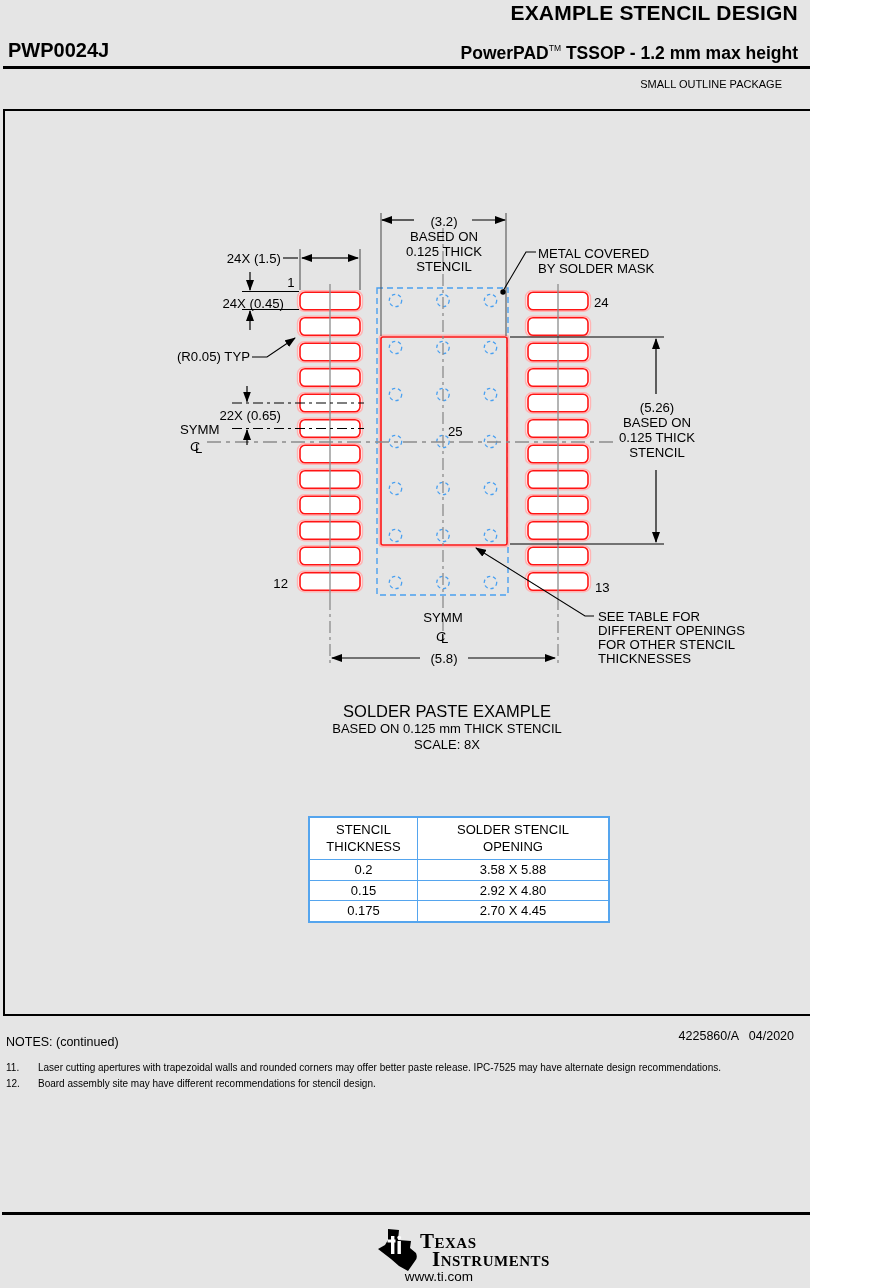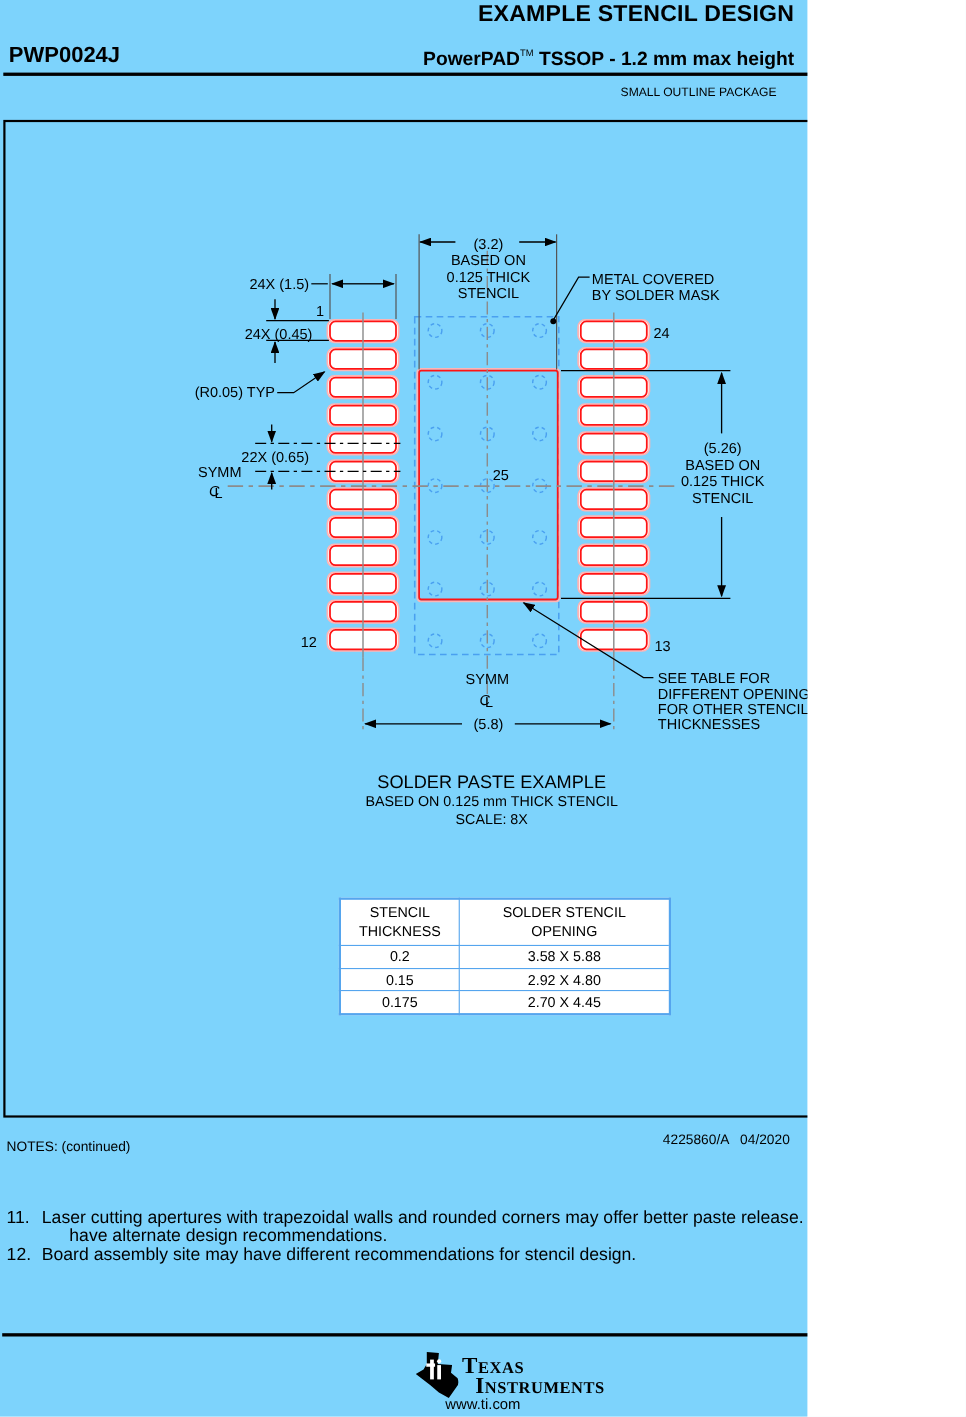--- a/index.html
+++ b/index.html
@@ -1,16 +1,16 @@
 <!DOCTYPE html>
 <html><head>
 <meta charset="utf-8">
 <style>
   html,body{margin:0;padding:0;background:#fff;}
-  .page{position:relative;width:734px;height:1288px;background:#7dd3fc;overflow:hidden;
+  .page{position:relative;width:810px;height:1288px;background:#e5e5e5;overflow:hidden;
         font-family:"Liberation Sans",sans-serif;color:#000;}
   .abs{position:absolute;z-index:2;}
   svg.overlay{position:absolute;left:0;top:0;z-index:1;pointer-events:none;
         font-family:"Liberation Sans",sans-serif;}
   svg.overlay text{fill:#000;font-size:13.2px;}
 
   
   .hdr-title{top:1px;right:12px;font-size:21px;font-weight:bold;letter-spacing:.2px;}
   .hdr-part{top:39px;left:8px;font-size:20px;font-weight:bold;}
   .hdr-pkg{top:43px;right:12px;font-size:17.5px;font-weight:bold;}
@@ -30,21 +30,21 @@
   .stbl th,.stbl td{border:1.4px solid #55a5ee;font-weight:normal;padding:0;}
   .stbl{border:2px solid #55a5ee;}
   .stbl th{height:41px;line-height:1.25;}
   .stbl td{height:19.5px;}
   .col-a{width:107px;} .col-b{width:190px;}
 
   .docnum{top:999px;right:16px;font-size:12.5px;white-space:pre;margin-top:30px;}
 
   
   .notes-head{top:1035px;left:6px;font-size:12.5px;}
-  .notes{top:1060px;left:6px;width:856px;font-size:16px;line-height:16.4px;margin-top:40px;}
+  .notes{top:1060px;left:6px;width:856px;font-size:10px;line-height:16.4px;}
   .note{position:relative;padding-left:57px;text-indent:-25px;}
   .note .num{position:absolute;left:0;top:0;text-indent:0;}
 
   
   .ftr-rule{top:1212px;left:2px;width:874px;height:3px;background:#000;}
   .ti-glyph{left:377px;top:1228px;}
   .ti-l1{left:420px;top:1231px;font-family:"Liberation Serif",serif;font-weight:bold;
          font-variant:small-caps;font-size:21px;letter-spacing:.5px;line-height:1;}
   .ti-l2{left:432px;top:1249px;font-family:"Liberation Serif",serif;font-weight:bold;
          font-variant:small-caps;font-size:21px;letter-spacing:.5px;line-height:1;}

